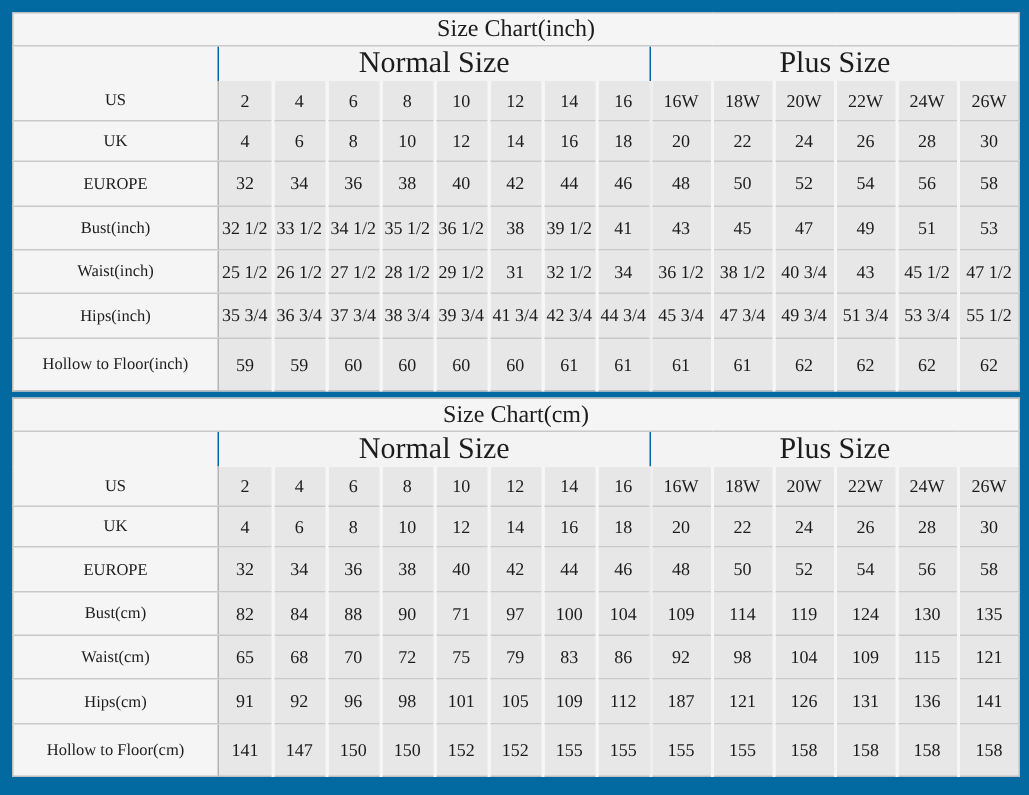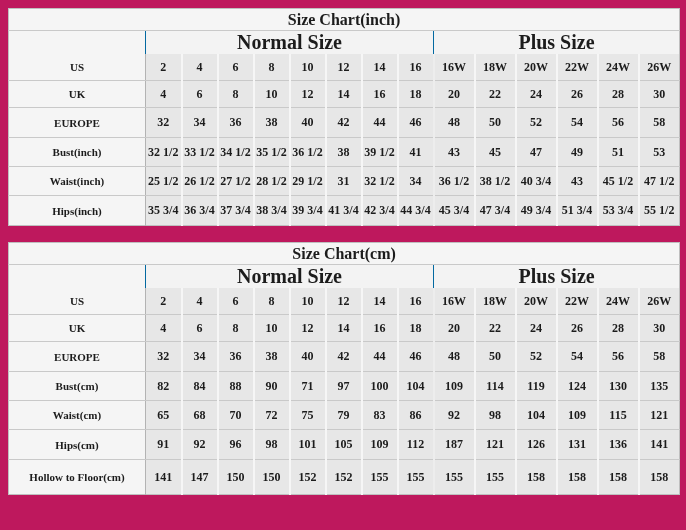--- a/index.html
+++ b/index.html
@@ -6,33 +6,32 @@
     margin: 0;
     padding: 0;
     background: #d4d4d4;
     font-family: "Liberation Serif", "DejaVu Serif", serif;
   }
   .page {
     width: 686px;
     height: 530px;
     box-sizing: border-box;
     padding: 8px;
-    background: #be185d;
-    font-weight: bold;
+    background: #0369a1;
   }
   table.size-table {
     table-layout: fixed;
     border-collapse: collapse;
     width: 670px;
     background: #f5f5f5;
     border: 1px solid #bfbfbf;
     color: #1c1c1c;
   }
   table.size-table + table.size-table {
-    margin-top: 16px;
+    margin-top: 4px;
   }
   td {
     padding: 0;
     margin: 0;
     text-align: center;
     vertical-align: middle;
     white-space: nowrap;
     overflow: hidden;
     border-bottom: 1px solid #c9c9c9;
   }
@@ -200,20 +199,37 @@
           <td class="d">41 3/4</td>
           <td class="d">42 3/4</td>
           <td class="d">44 3/4</td>
           <td class="d gs">45 3/4</td>
           <td class="d">47 3/4</td>
           <td class="d">49 3/4</td>
           <td class="d">51 3/4</td>
           <td class="d">53 3/4</td>
           <td class="d">55 1/2</td>
         </tr>
+        <tr>
+          <td class="lab">Hollow to Floor(inch)</td>
+          <td class="d first">59</td>
+          <td class="d">59</td>
+          <td class="d">60</td>
+          <td class="d">60</td>
+          <td class="d">60</td>
+          <td class="d">60</td>
+          <td class="d">61</td>
+          <td class="d">61</td>
+          <td class="d gs">61</td>
+          <td class="d">61</td>
+          <td class="d">62</td>
+          <td class="d">62</td>
+          <td class="d">62</td>
+          <td class="d">62</td>
+        </tr>
       </tbody>
   </table>
 
   <table class="size-table">
     <colgroup>
       <col style="width:137px">
       <col style="width:36px">
         <col style="width:36px">
         <col style="width:36px">
         <col style="width:36px">

